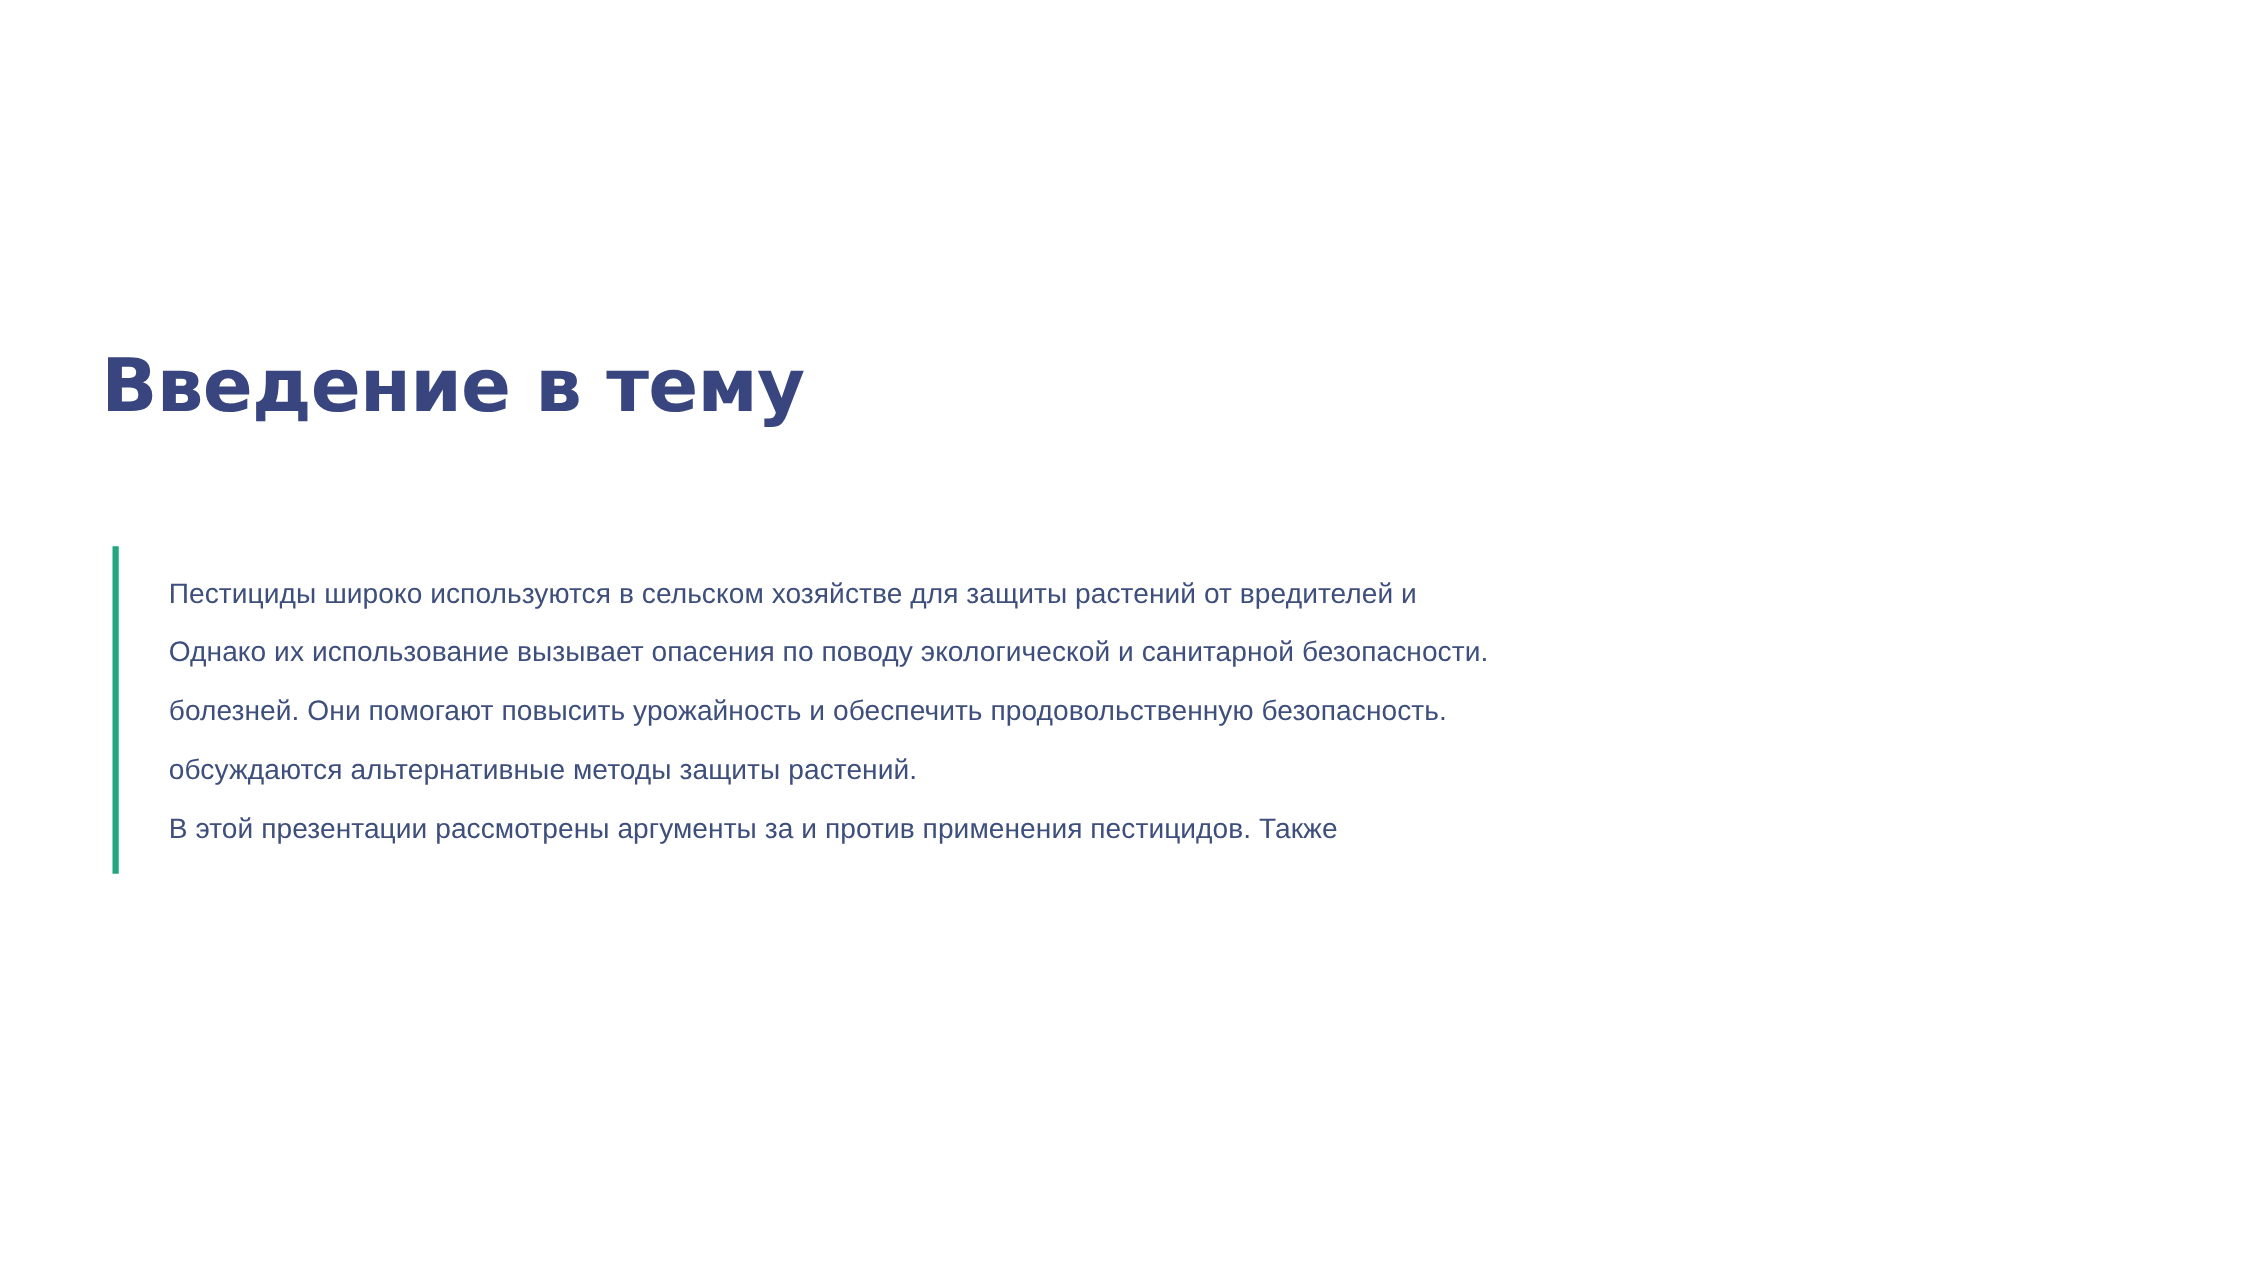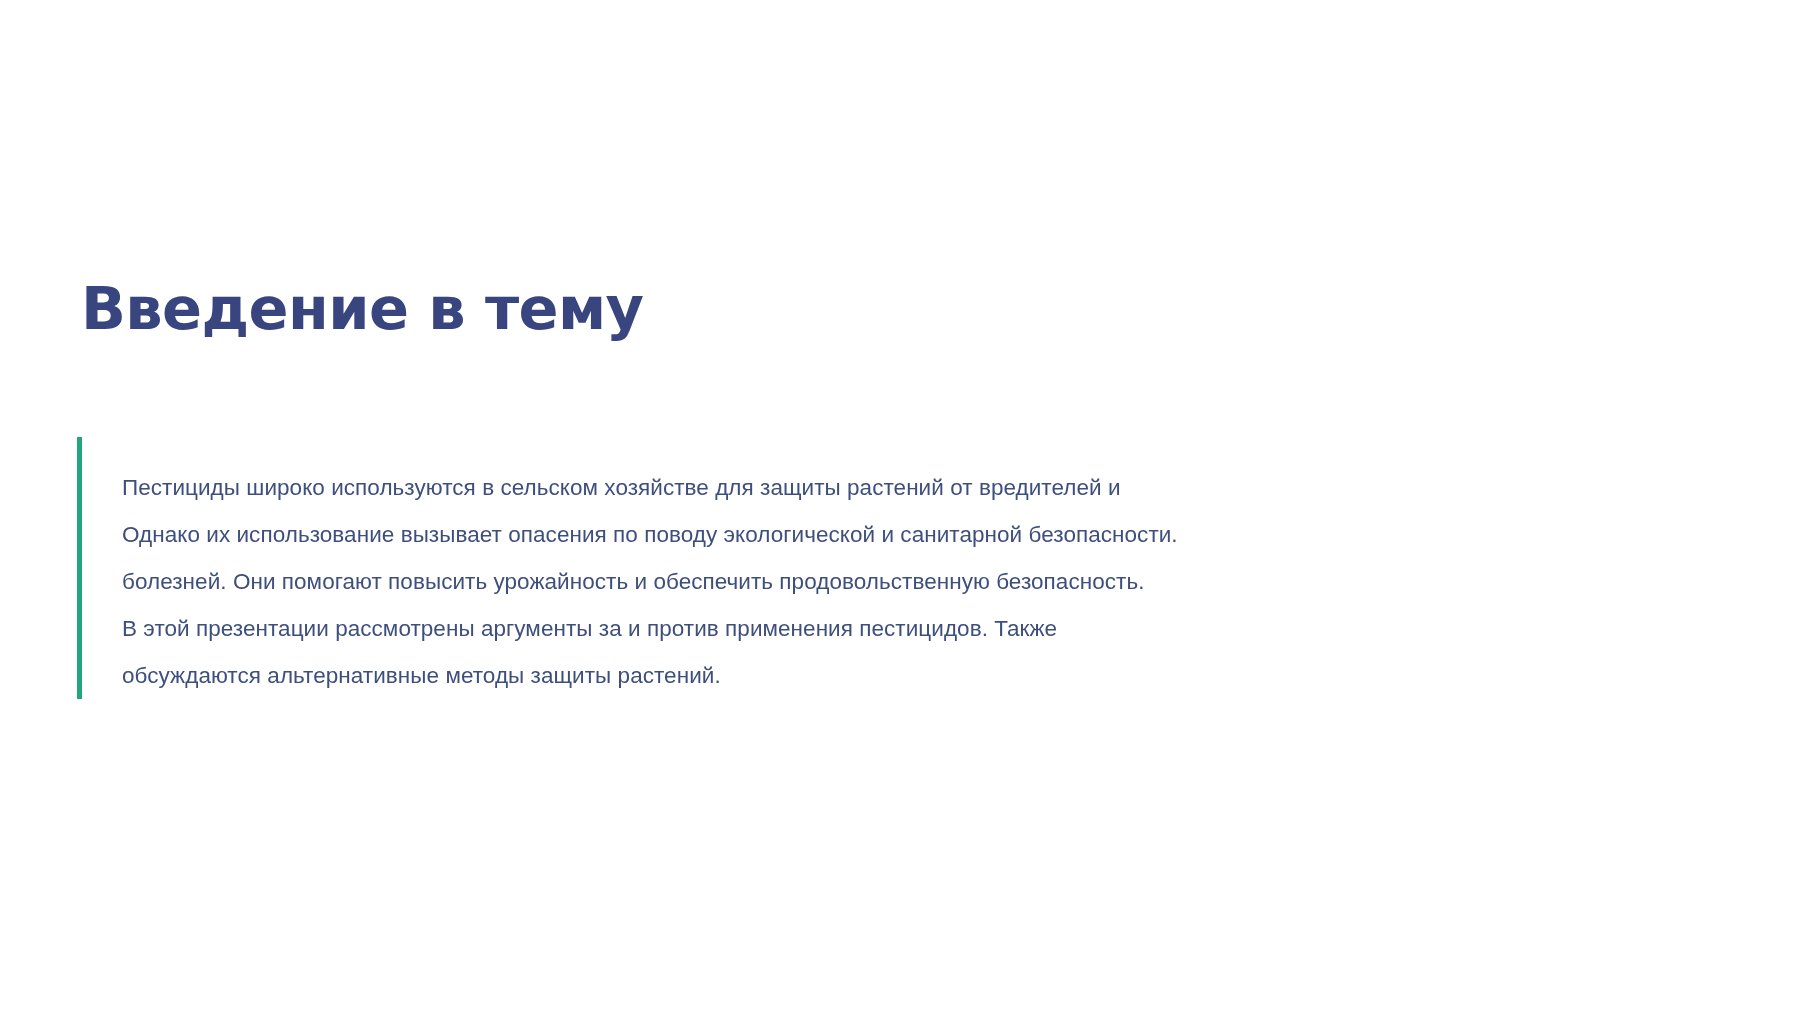--- a/index.html
+++ b/index.html
@@ -34,25 +34,25 @@
     line-height: 1.12;
     font-weight: 700;
     letter-spacing: -0.6px;
     color: #39457f;
     white-space: nowrap;
   }
 
   
   .body-block {
     position: absolute;
-    left: 64px;
+    left: 77px;
     top: 437px;
     width: 1640px;
     display: flex;
-    align-items: flex-end;
+    align-items: center;
   }
 
   .accent-bar {
     flex: 0 0 auto;
     width: 5px;
     min-height: 262px;
     background: #22a680;
     border-radius: 0;
   }
 
@@ -81,19 +81,19 @@
   <h1 class="slide-title">Введение в тему</h1>
 
   <div class="body-block">
 
     <div class="accent-bar"></div>
 
     <p class="body-text">
       <span class="ln">Пестициды широко используются в сельском хозяйстве для защиты растений от вредителей и</span>
       <span class="ln">Однако их использование вызывает опасения по поводу экологической и санитарной безопасности.</span>
       <span class="ln">болезней. Они помогают повысить урожайность и обеспечить продовольственную безопасность.</span>
+      <span class="ln">обсуждаются альтернативные методы защиты растений.</span>
       <span class="ln">В этой презентации рассмотрены аргументы за и против применения пестицидов. Также</span>
-      <span class="ln">обсуждаются альтернативные методы защиты растений.</span>
     </p>
 
   </div>
 
 </div>
 
 </body></html>

